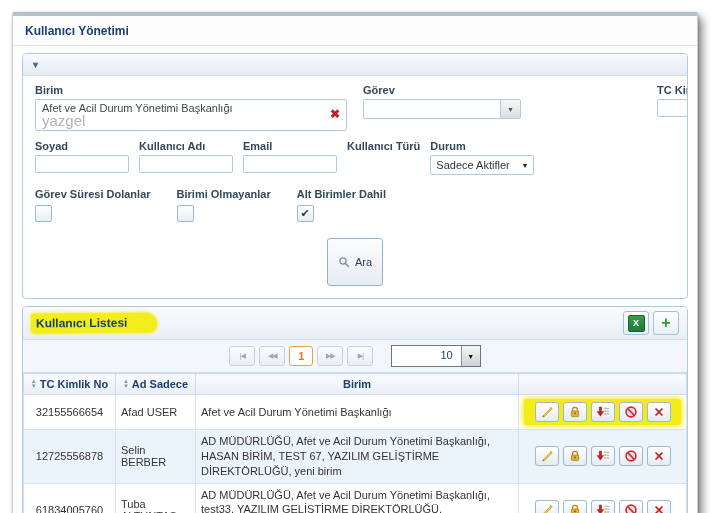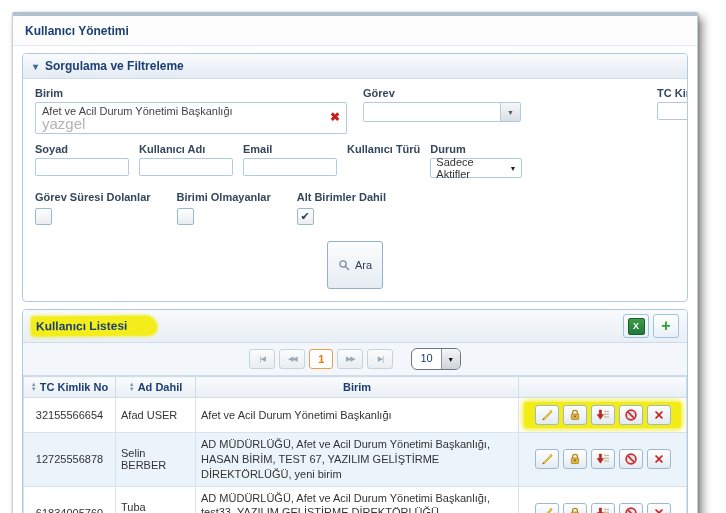--- a/index.html
+++ b/index.html
@@ -48,21 +48,21 @@
   .list-hd{display:flex;align-items:center;justify-content:space-between;padding:4px 8px;background:linear-gradient(#f9fafc,#e9eff5);border-bottom:1px solid #cfdce9;}
   .hl-title{font-size:12px;font-weight:bold;color:#1b3e74;background:#f3ed1c;padding:3px 30px 3px 5px;border-radius:4px 14px 10px 4px;box-shadow:0 0 3px 1px rgba(243,237,28,.75);transform:rotate(-.4deg);}
   .hd-tools{display:flex;align-items:center;gap:4px;}
   .tool-btn{width:24px;height:22px;display:flex;align-items:center;justify-content:center;border:1px solid #9fc2de;border-radius:3px;background:linear-gradient(#fff,#e8f0f7);cursor:pointer;}
   .excel-ic{width:15px;height:15px;background:linear-gradient(#3f9c45,#1f7a3d);border:1px solid #15602d;border-radius:2px;color:#fff;font-size:9px;font-weight:bold;display:flex;align-items:center;justify-content:center;}
   .plus-ic{font-size:16px;font-weight:bold;color:#2e9e2e;line-height:14px;}
   .pag{display:flex;align-items:center;justify-content:center;gap:4px;padding:5px 0;background:#f3f6fa;border-bottom:1px solid #cfdce9;}
   .pag.bottom{border-top:1px solid #cfdce9;border-bottom:none;}
   .pbtn{min-width:24px;height:18px;display:flex;align-items:center;justify-content:center;font-size:7px;color:#9aa8b6;background:linear-gradient(#fbfcfd,#e9edf2);border:1px solid #c6d3df;border-radius:3px;cursor:pointer;letter-spacing:-1px;}
   .pcur{min-width:22px;height:18px;display:flex;align-items:center;justify-content:center;font-size:11px;color:#e8780a;background:#fff;border:1px solid #e8a04a;border-radius:3px;font-weight:bold;cursor:pointer;}
-  .psize{display:flex;height:20px;margin-left:14px;border:1px solid #6b7684;border-radius:6px;background:#fff;overflow:hidden;cursor:pointer;}
+  .psize{display:flex;height:20px;margin-left:14px;border:1px solid #6b7684;border-radius:0;background:#fff;overflow:hidden;cursor:pointer;padding-left:40px;}
   .psize .v{padding:3px 8px 0 8px;font-size:11px;color:#1b3e74;}
   .psize .a{width:18px;display:flex;align-items:center;justify-content:center;background:linear-gradient(#f4f5f6,#cfd4d9);border-left:1px solid #8a949e;font-size:7px;color:#111;}
   table.grid{width:100%;border-collapse:collapse;font-size:11px;table-layout:fixed;}
   .grid th{background:linear-gradient(#fafbfd,#e9eff6);border:1px solid #cfdce9;color:#1b3e74;font-size:11px;padding:4px 3px;font-weight:bold;}
   .grid td{border:1px solid #d8e2ec;padding:4px 5px;color:#333;vertical-align:middle;}
   .grid tr.alt td{background:#ebf3fb;}
   .col-tc{width:92px;} .col-name{width:80px;} .col-act{width:168px;}
   .td-tc{text-align:center;} .td-name{text-align:left;} .td-birim{line-height:1.35;}
   .th-flex{display:flex;align-items:center;justify-content:center;gap:3px;}
   .sorts{display:flex;flex-direction:column;line-height:5px;font-size:6px;color:#7f97ad;}
@@ -111,21 +111,20 @@
 </svg>
 
 <div class="stage">
   <div class="panel">
 
     <div class="title-bar">Kullanıcı Yönetimi</div>
 
     <div class="section">
       <div class="section-hd">
         <span class="tri">▾</span>
-        <span>Sorgulama ve Filtreleme</span>
       </div>
       <div class="f-body">
 
         <div class="f-row" style="gap:16px;">
           <div class="fg">
             <label>Birim</label>
             <div class="birim-box">
               <div class="birim-val">Afet ve Acil Durum Yönetimi Başkanlığı</div>
               <div class="birim-hint">yazgel</div>
               <span class="clear-x">✖</span>
@@ -155,21 +154,21 @@
           </div>
           <div class="fg">
             <label>Email</label>
             <input class="tbox" style="width: 94px;" value="">
           </div>
           <div class="fg">
             <label>Kullanıcı Türü</label>
           </div>
           <div class="fg">
             <label>Durum</label>
-            <div class="sel" style="width:92px;">
+            <div class="sel" style="width:104px;">
               <span>Sadece Aktifler</span>
               <span class="arr">▼</span>
             </div>
           </div>
         </div>
 
         <div class="chk-row">
           <div class="fg">
             <label>Görev Süresi Dolanlar</label>
             <div class="chk-box"></div>
@@ -237,21 +236,21 @@
                   </span>
                 <span>TC Kimlik No</span>
               </span>
             </th>
             <th>
               <span class="th-flex">
                 <span class="sorts">
                     <span>▲</span>
                     <span>▼</span>
                   </span>
-                <span>Ad Dahil</span>
+                <span>Ad Sadece</span>
               </span>
             </th>
             <th>Birim</th>
             <th></th>
           </tr>
         </thead>
         <tbody>
           <tr>
             <td class="td-tc">32155566654</td>
             <td class="td-name">Afad USER</td>

